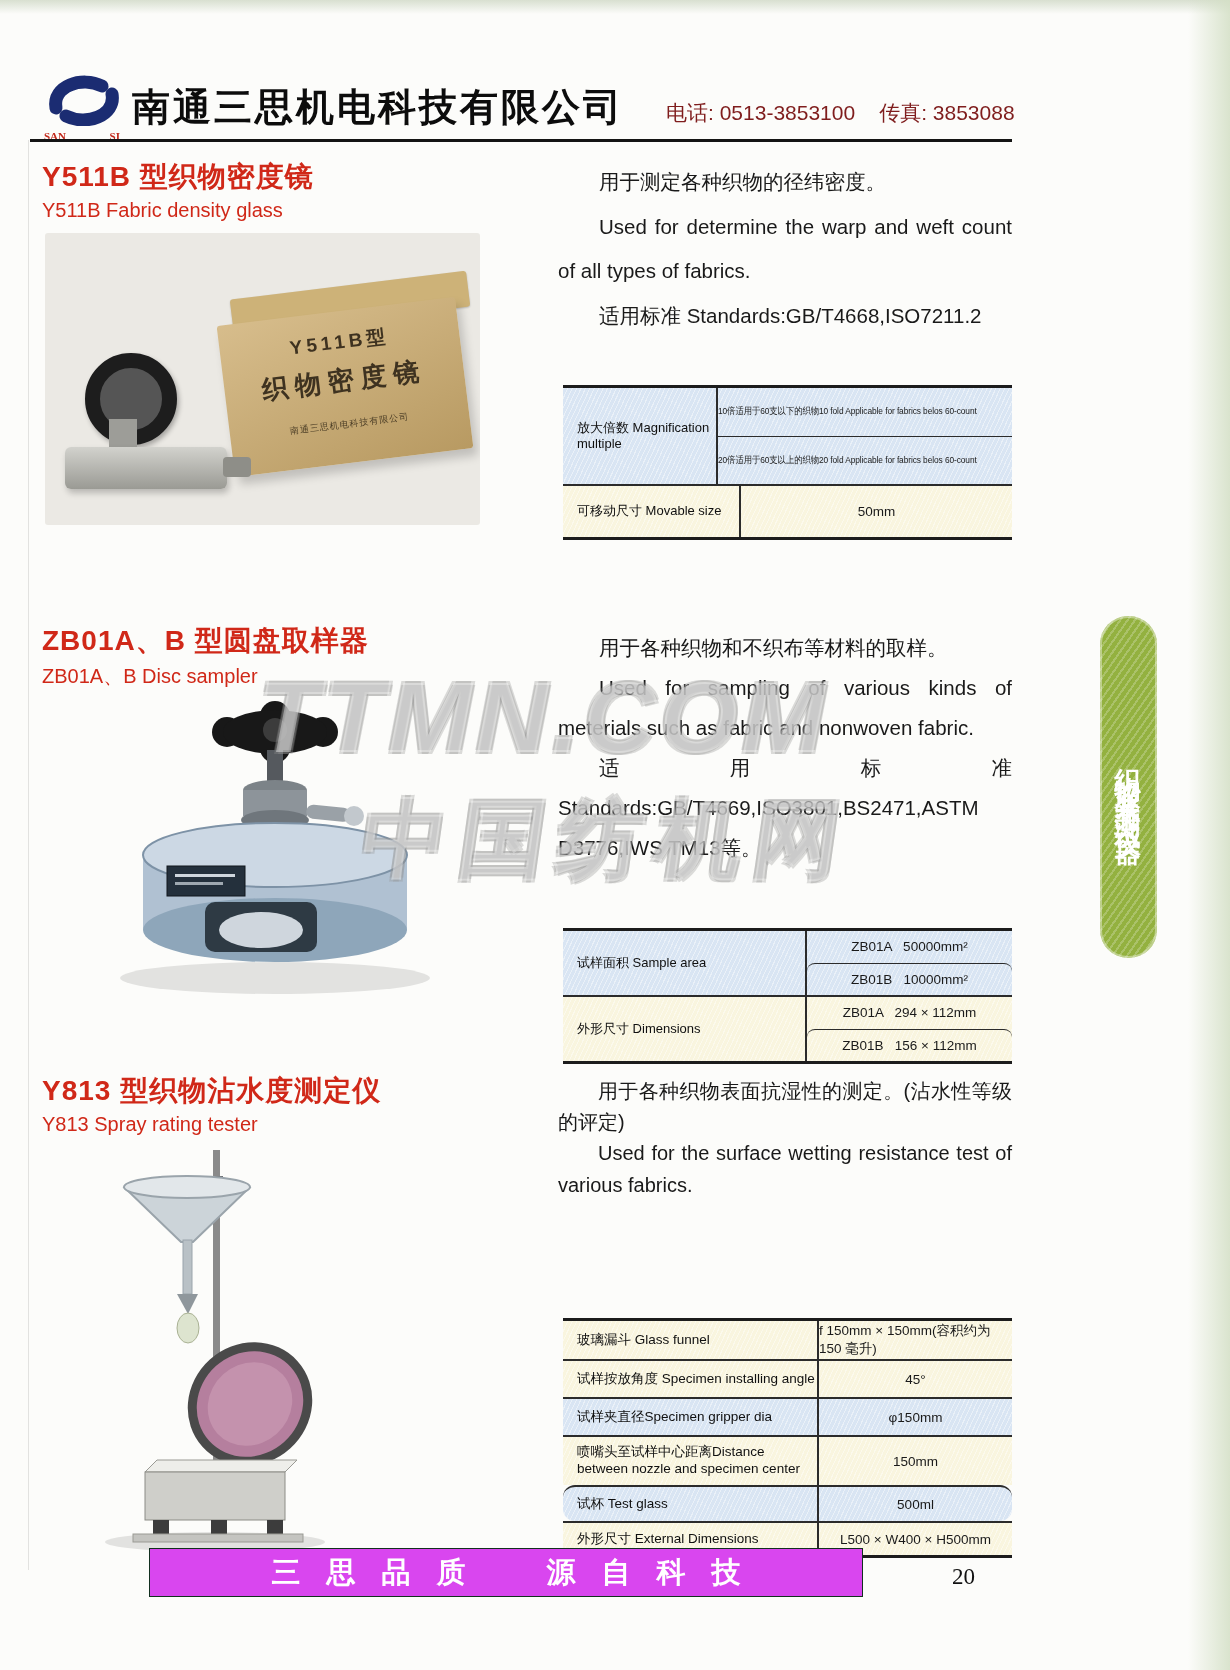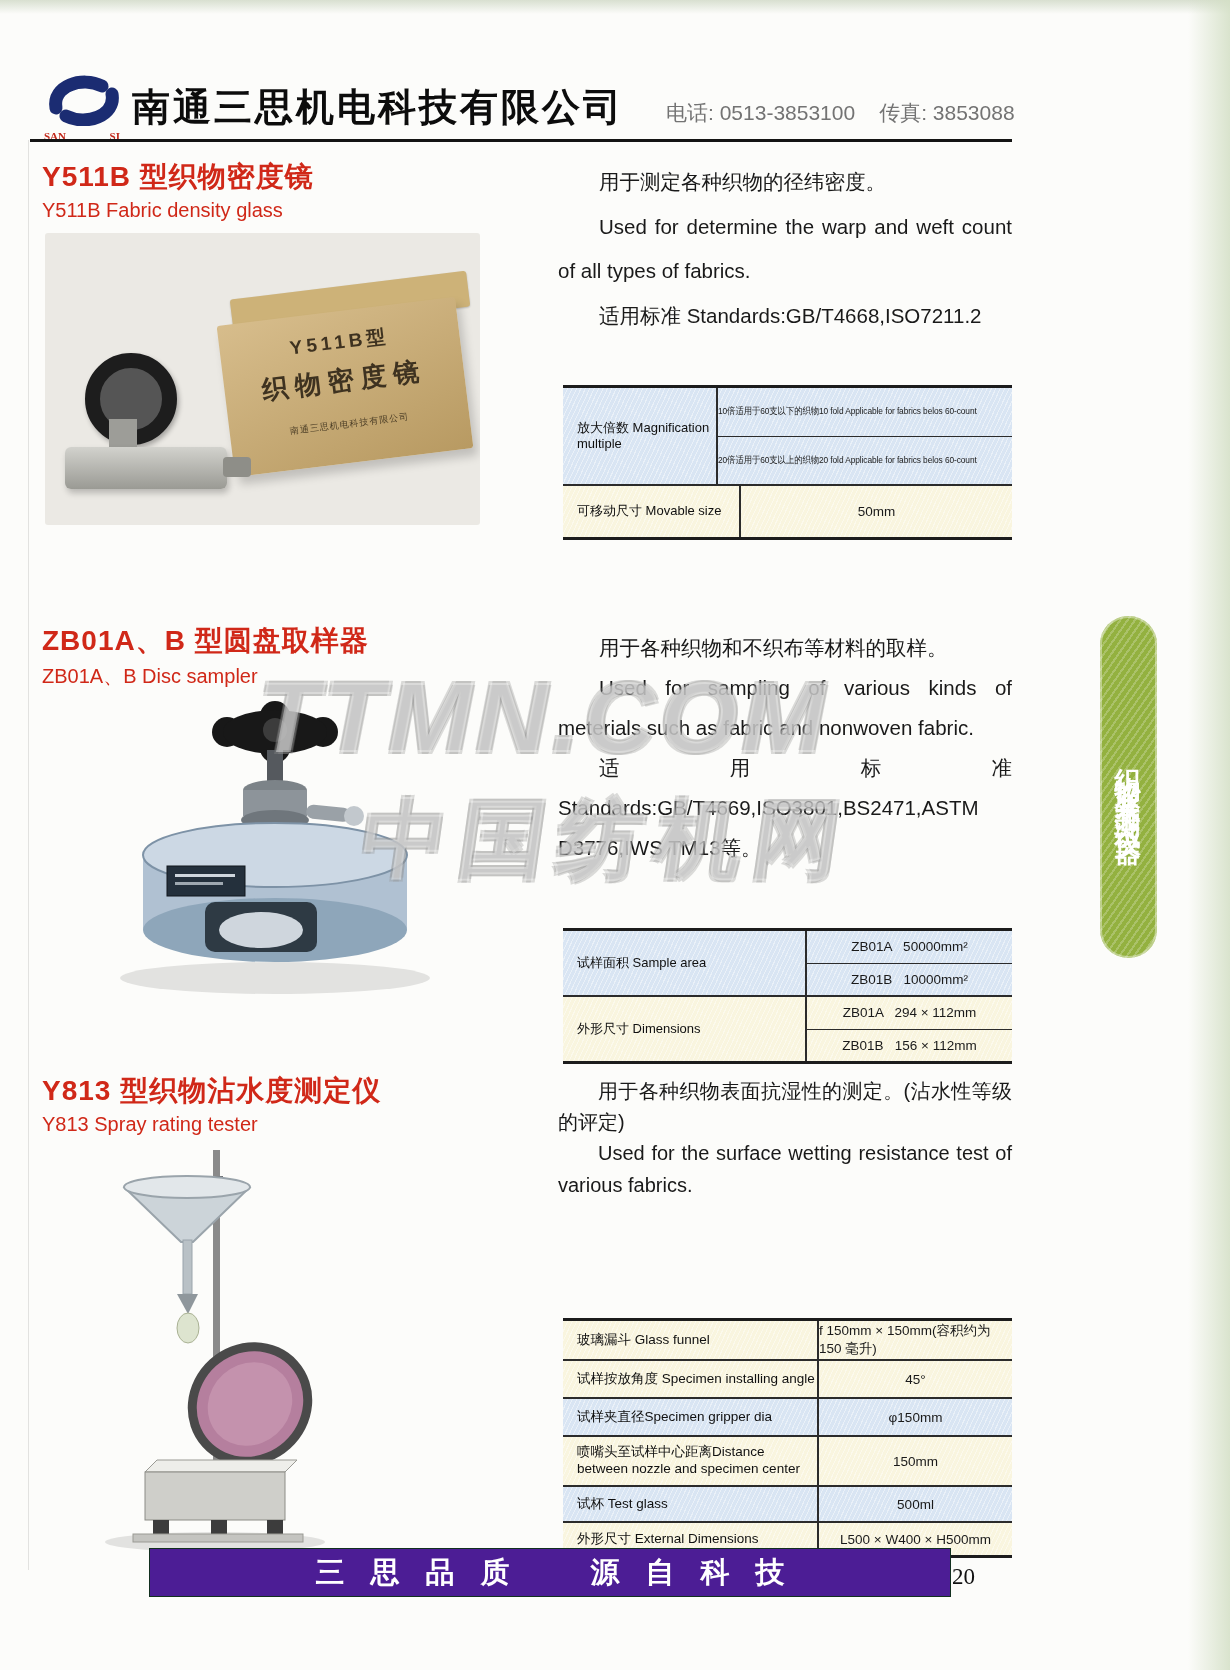--- a/index.html
+++ b/index.html
@@ -16,21 +16,21 @@
   .edge-right { right:0; top:0; width:42px; height:100%;
     background:linear-gradient(to left,#d3dfc5,rgba(255,255,255,0)); opacity:.85; }
   .edge-left-line { left:28px; top:140px; width:1px; height:1430px; background:rgba(0,0,0,.10); }
 
   
   .logo { left:44px; top:74px; width:82px; height:68px; }
   .logo-sub { position:absolute; bottom:0; font-size:11px; color:#c22a1c; font-weight:bold;
     font-family:"Liberation Serif", serif; }
   .logo-sub.san { left:0; } .logo-sub.si { right:6px; }
   .company { left:132px; top:82px; font-size:38px; font-weight:bold; letter-spacing:3px; color:#0c0c0c; }
-  .contact { left:666px; top:99px; font-size:21px; color:#737373; }
+  .contact { left:666px; top:99px; font-size:21px; color:#7f1d1d; }
   .contact span { margin-right:24px; }
   .header-rule { left:30px; top:139px; width:982px; height:3px; background:#141414; }
 
   
   .title-zh { font-size:28px; font-weight:bold; color:#d02818; letter-spacing:1px; }
   .title-en { font-size:20px; color:#d02818; }
 
   
   .desc { width:454px; font-size:20.5px; color:#191919; }
   .desc p { margin:0; text-indent:2em; text-align:justify; }
@@ -47,35 +47,35 @@
     border-right:2px solid #2b2b2b; font-size:13px; color:#101010; line-height:1.25; }
   .t-vals { flex:1; display:flex; flex-direction:column; }
   .t-sub { flex:1; display:flex; align-items:center; justify-content:center; }
   .t-sub + .t-sub { border-top:1.5px solid #2b2b2b; }
   .t-val { flex:1; display:flex; align-items:center; justify-content:center; font-size:13.5px; }
   .bg-blue { background-color:#d9e5f3; }
   .bg-cream { background-color:#f9f5df; }
   .hatch { background-image:repeating-linear-gradient(115deg, rgba(255,255,255,.45) 0 1px, rgba(255,255,255,0) 1px 4px); }
   .squeeze { display:inline-block; white-space:nowrap; font-size:9.5px;
     transform:scaleX(.88); transform-origin:left center; letter-spacing:-.1px; }
-  .pre { white-space:pre; }
+  .pre { white-space:pre;border-radius:8px; }
 
   
   .table1 { left:563px; top:385px; width:449px; }
   .table1 .t-label { width:178px; }
   .table1 .row-a { height:96px; } .table1 .row-a .t-sub { justify-content:flex-start; }
   .table1 .row-b { height:51px; }
   .table2 { left:563px; top:928px; width:449px; }
   .table2 .t-label { width:244px; }
   .table2 .t-row { height:64px; }
   .table2 .t-sub { font-size:13.5px; }
   .table3 { left:563px; top:1318px; width:449px; }
   .table3 .t-label { width:256px; font-size:13.5px; }
   .t3-h1 { height:38px; } .t3-h2 { height:36px; } .t3-h3 { height:36px; }
-  .t3-h4 { height:48px; } .t3-h5 { height:34px; } .t3-h6 { height:32px; }
+  .t3-h4 { height:48px; } .t3-h5 { height:34px;border-radius:12px; } .t3-h6 { height:32px; }
 
   
   .photo { overflow:hidden; }
   .photo1 { left:45px; top:233px; width:435px; height:292px; background:#ebe9e4; border-radius:3px; }
   .box-lid { position:absolute; left:186px; top:52px; width:238px; height:36px; background:#cdb278;
     transform:rotate(-7deg); border-radius:3px; box-shadow:0 1px 2px rgba(0,0,0,.2); }
   .box-front { position:absolute; left:180px; top:78px; width:240px; height:152px;
     background:linear-gradient(160deg,#d7bd8c,#b89a62); transform:rotate(-7deg);
     border-radius:3px; box-shadow:4px 8px 10px rgba(0,0,0,.18); text-align:center; color:#3e3220; }
   .box-l1 { margin-top:18px; font-size:19px; font-weight:bold; letter-spacing:4px; }
@@ -101,21 +101,21 @@
   
   .side-tab { left:1100px; top:616px; width:57px; height:342px; border-radius:28px;
     background-color:#93b13f;
     background-image:repeating-linear-gradient(125deg, rgba(255,255,255,.22) 0 2px, rgba(0,0,0,0) 2px 6px);
     display:flex; align-items:center; justify-content:center; z-index:5;
     box-shadow:0 0 0 2px rgba(255,255,255,.4) inset; }
   .side-tab span { writing-mode:vertical-rl; text-orientation:upright; color:#ffffff;
     font-size:26px; letter-spacing:9px; font-weight:bold; }
 
   
-  .banner { left:150px; top:1549px; width:800px; height:47px; background:#4c1d95;
+  .banner { left:150px; top:1549px; width:712px; height:47px; background:#d946ef;
     display:flex; align-items:center; justify-content:center; box-shadow:0 0 0 1px #12301f; }
   .banner span { color:#ffffff; font-size:29px; font-weight:bold; letter-spacing:26px;
     font-family:"DejaVu Serif", serif; text-indent:26px; }
   .pagenum { left:952px; top:1564px; font-size:23px; font-family:"Liberation Serif", serif; color:#111; }
 </style>
 </head>
 <body>
 
 <div class="page">
 

